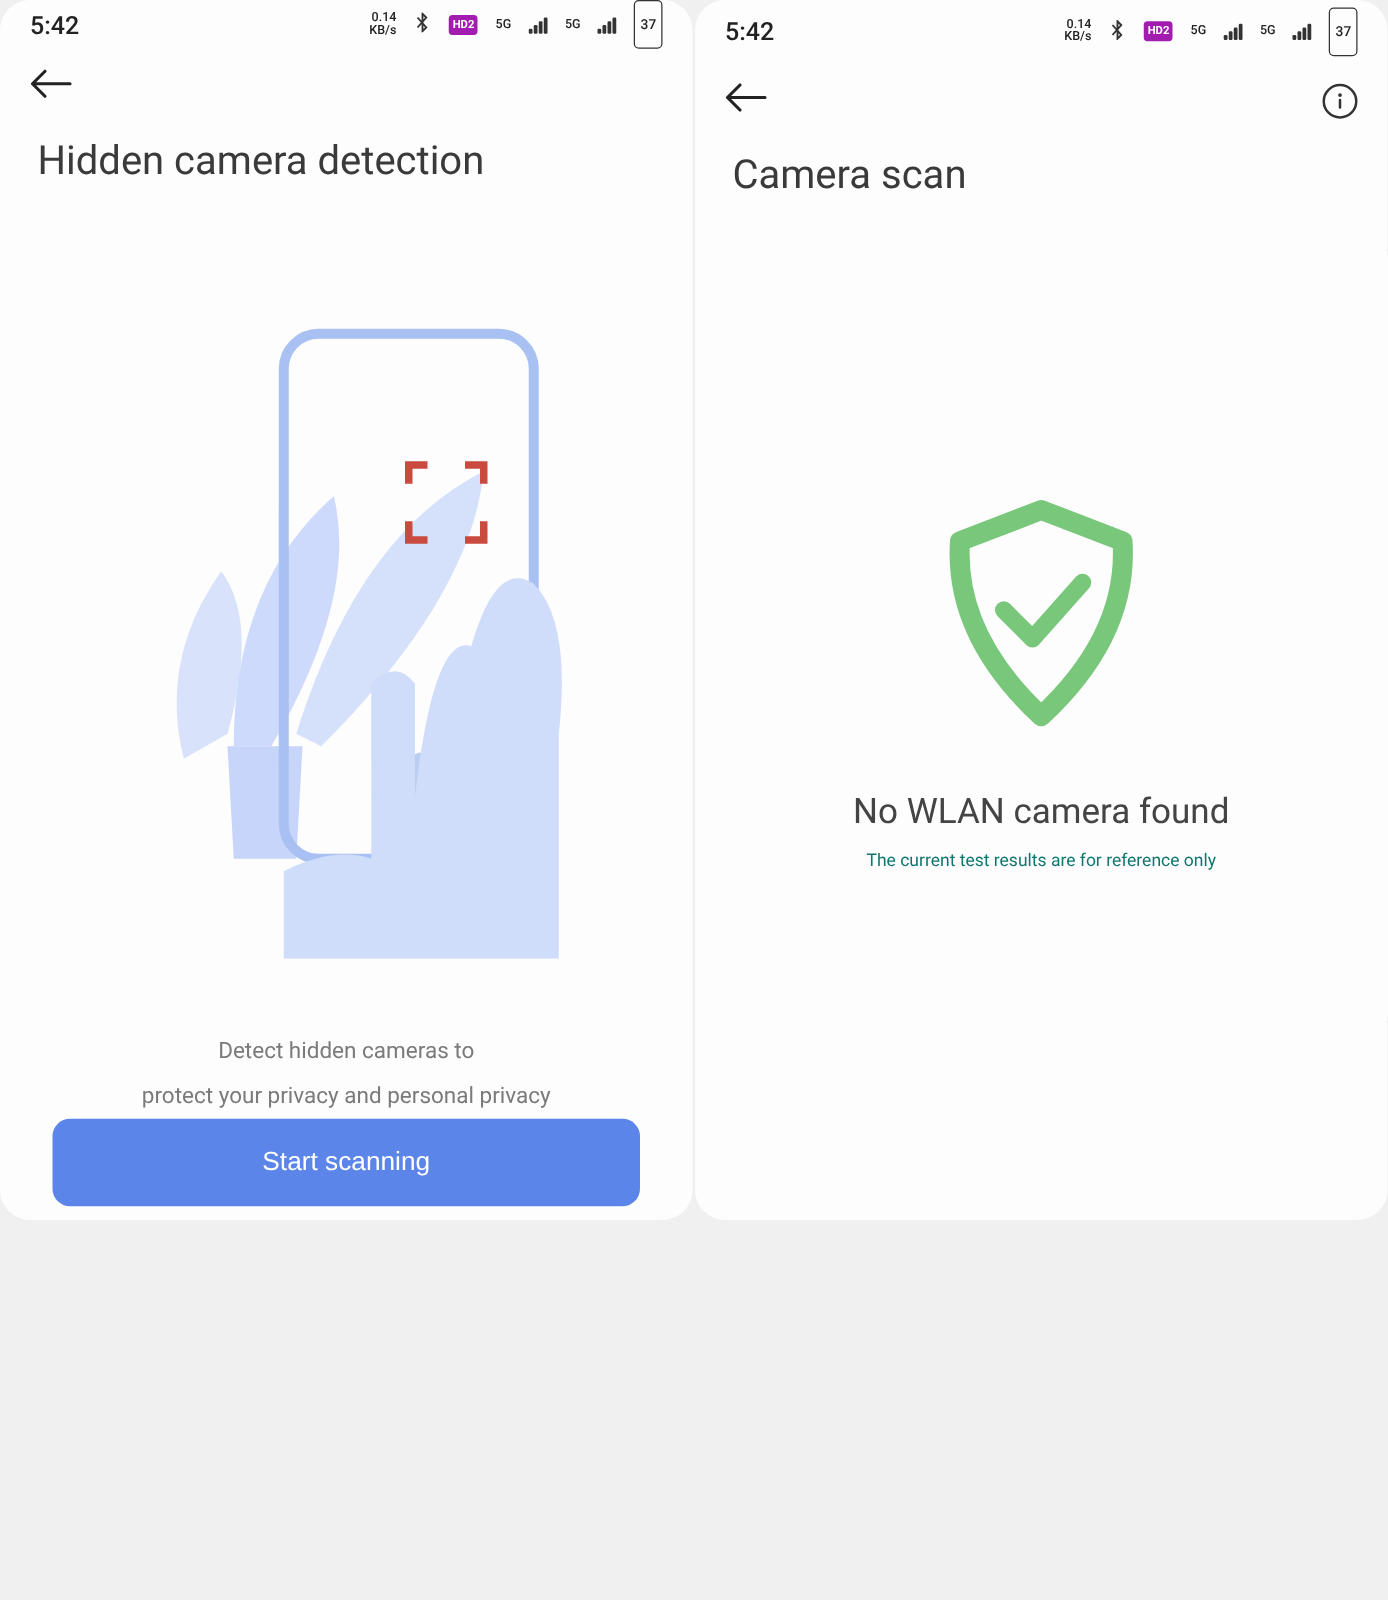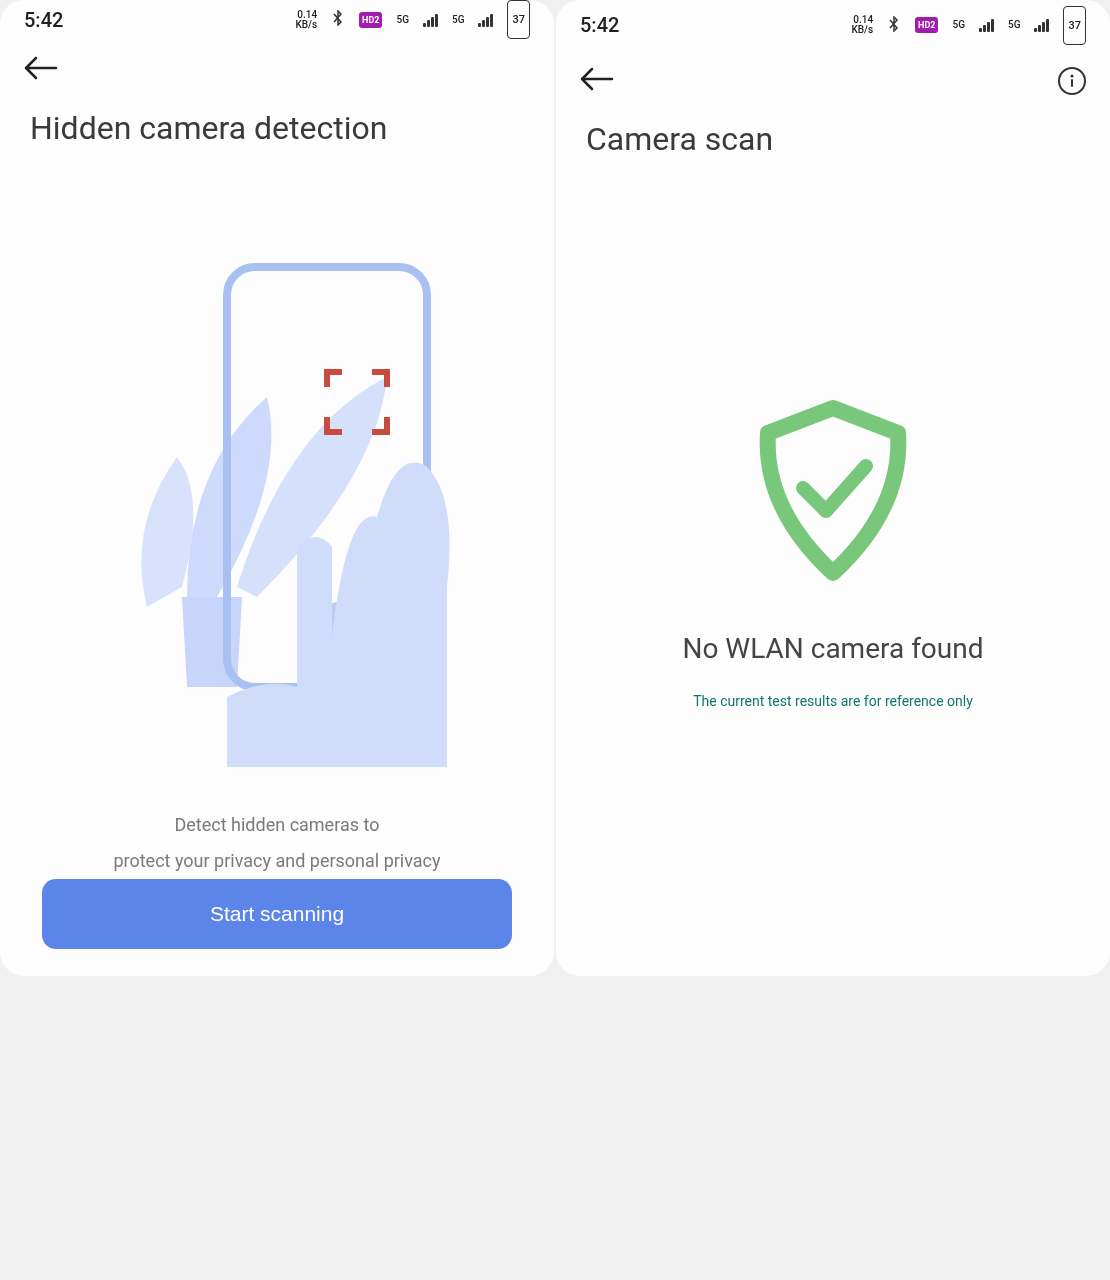--- a/index.html
+++ b/index.html
@@ -110,33 +110,33 @@
     height: 520px;
     display:flex;
     align-items:center;
     justify-content:center;
   }
   .desc {
     text-align: center;
     color: #7a7a7a;
     font-size: 18px;
     line-height: 2;
-    margin-top: 40px;
+    margin-top: 56px;
   }
   .result-wrap {
     margin-top: 240px;
     display: flex;
     flex-direction: column;
     align-items: center;
   }
   .shield-icon { margin-bottom: 40px; }
   .result-title {
     font-size: 28px;
     color: #444;
-    margin-bottom: 28px;
+    margin-bottom: 16px;
   }
   .result-sub {
     font-size: 14px;
     color: #0f766e;
   }
   .primary-button {
     margin: 0 42px 40px;
     background: #5b85e9;
     color: #fff;
     border: none;

